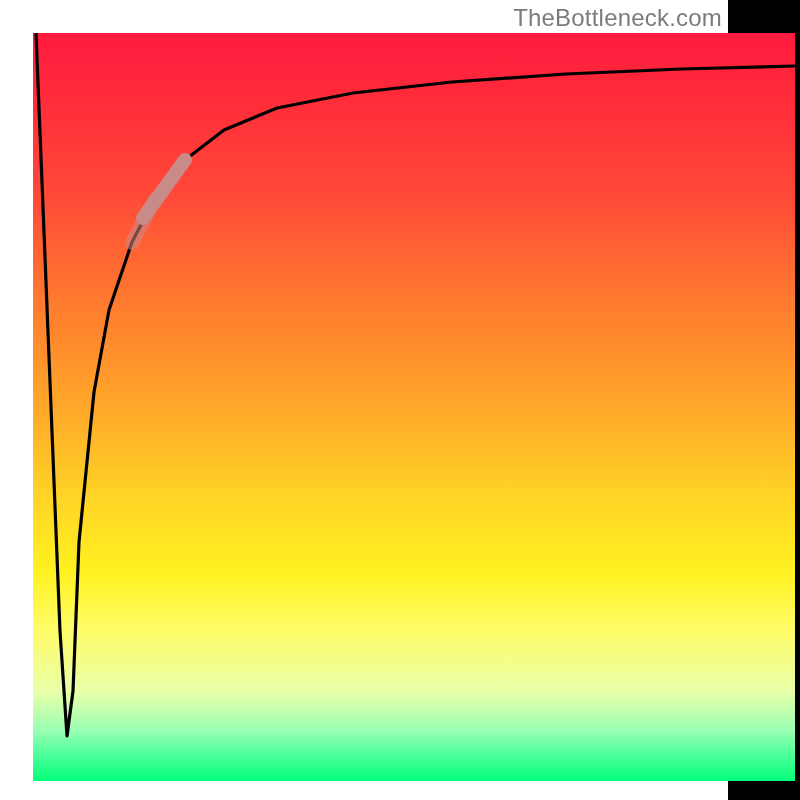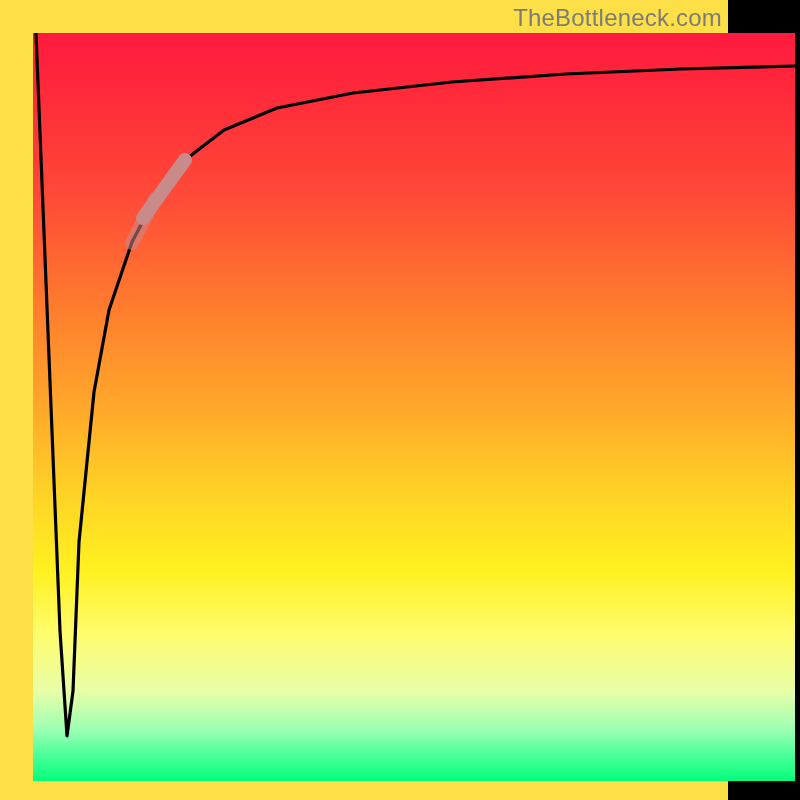--- a/index.html
+++ b/index.html
@@ -8,21 +8,21 @@
     width: 800px;
     height: 800px;
     background: #000;
     overflow: hidden;
     font-family: Arial, Helvetica, sans-serif;
   }
   .frame {
     position: relative;
     width: 728px;
     height: 800px;
-    background: #fde047;
+    background: #ffffff;
   }
   .plot-area {
     position: absolute;
     left: 33px;
     top: 33px;
     width: 762px;
     height: 748px;
     
     background: linear-gradient(
       to bottom,

